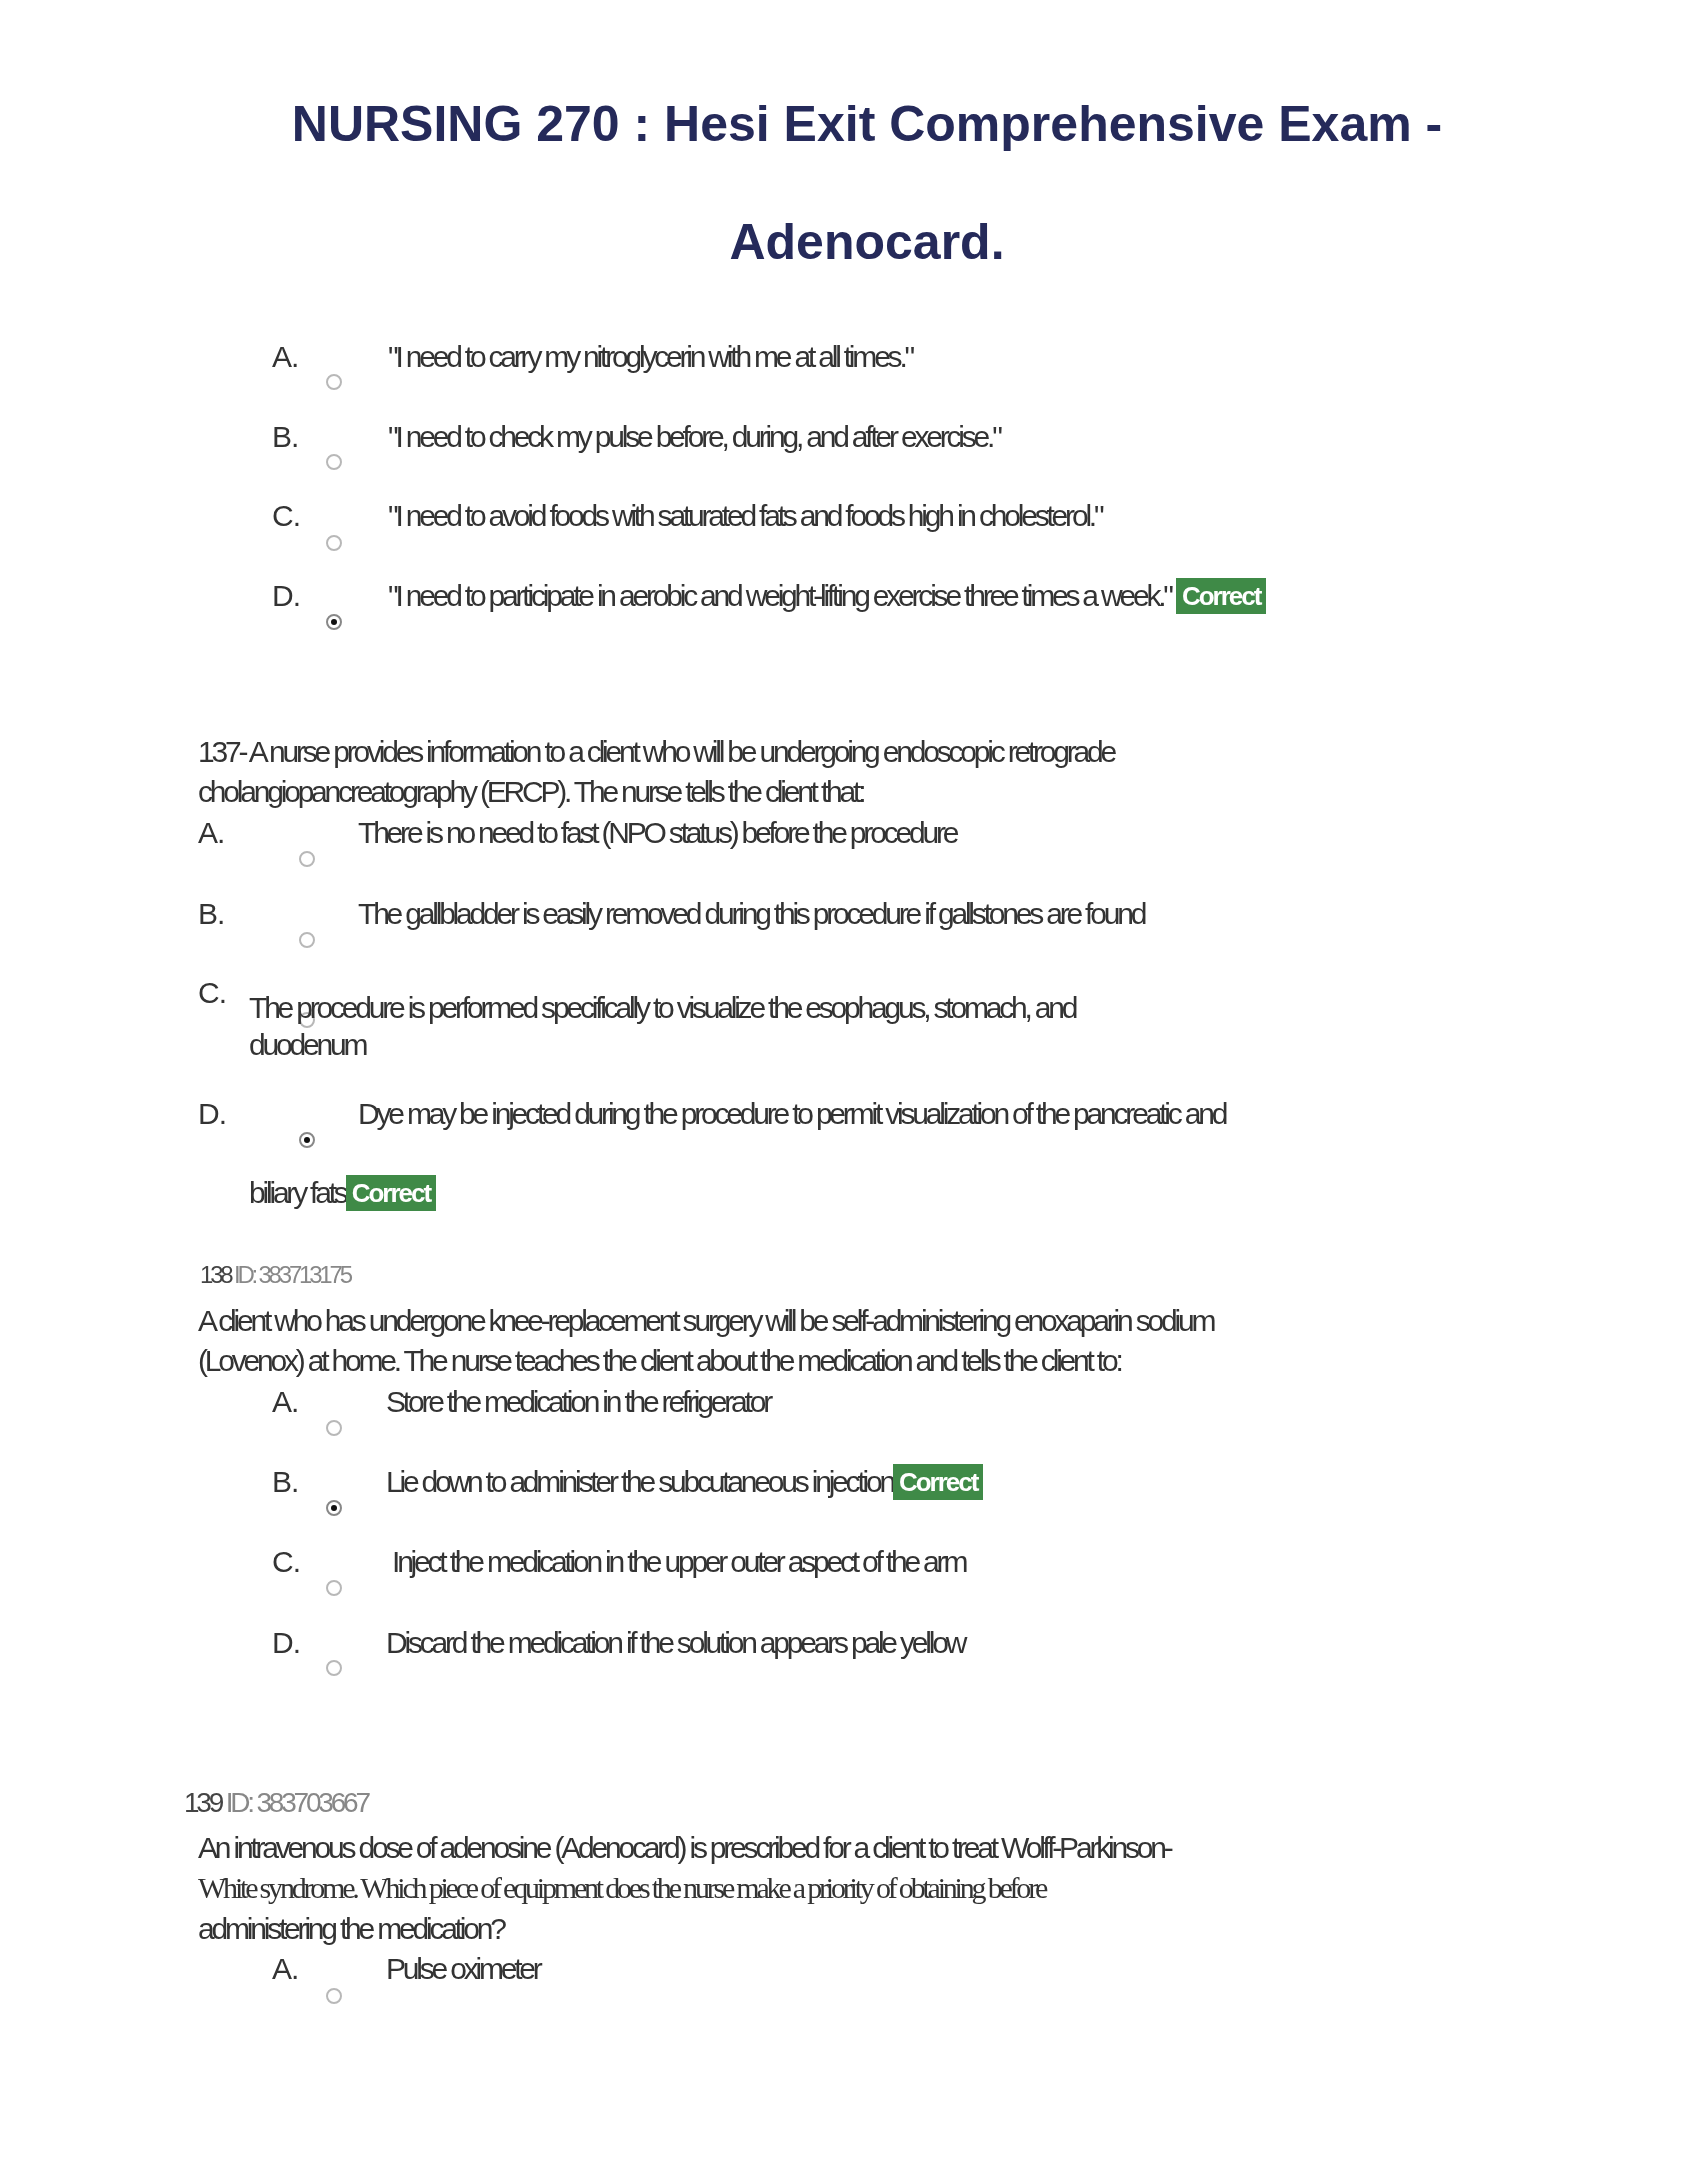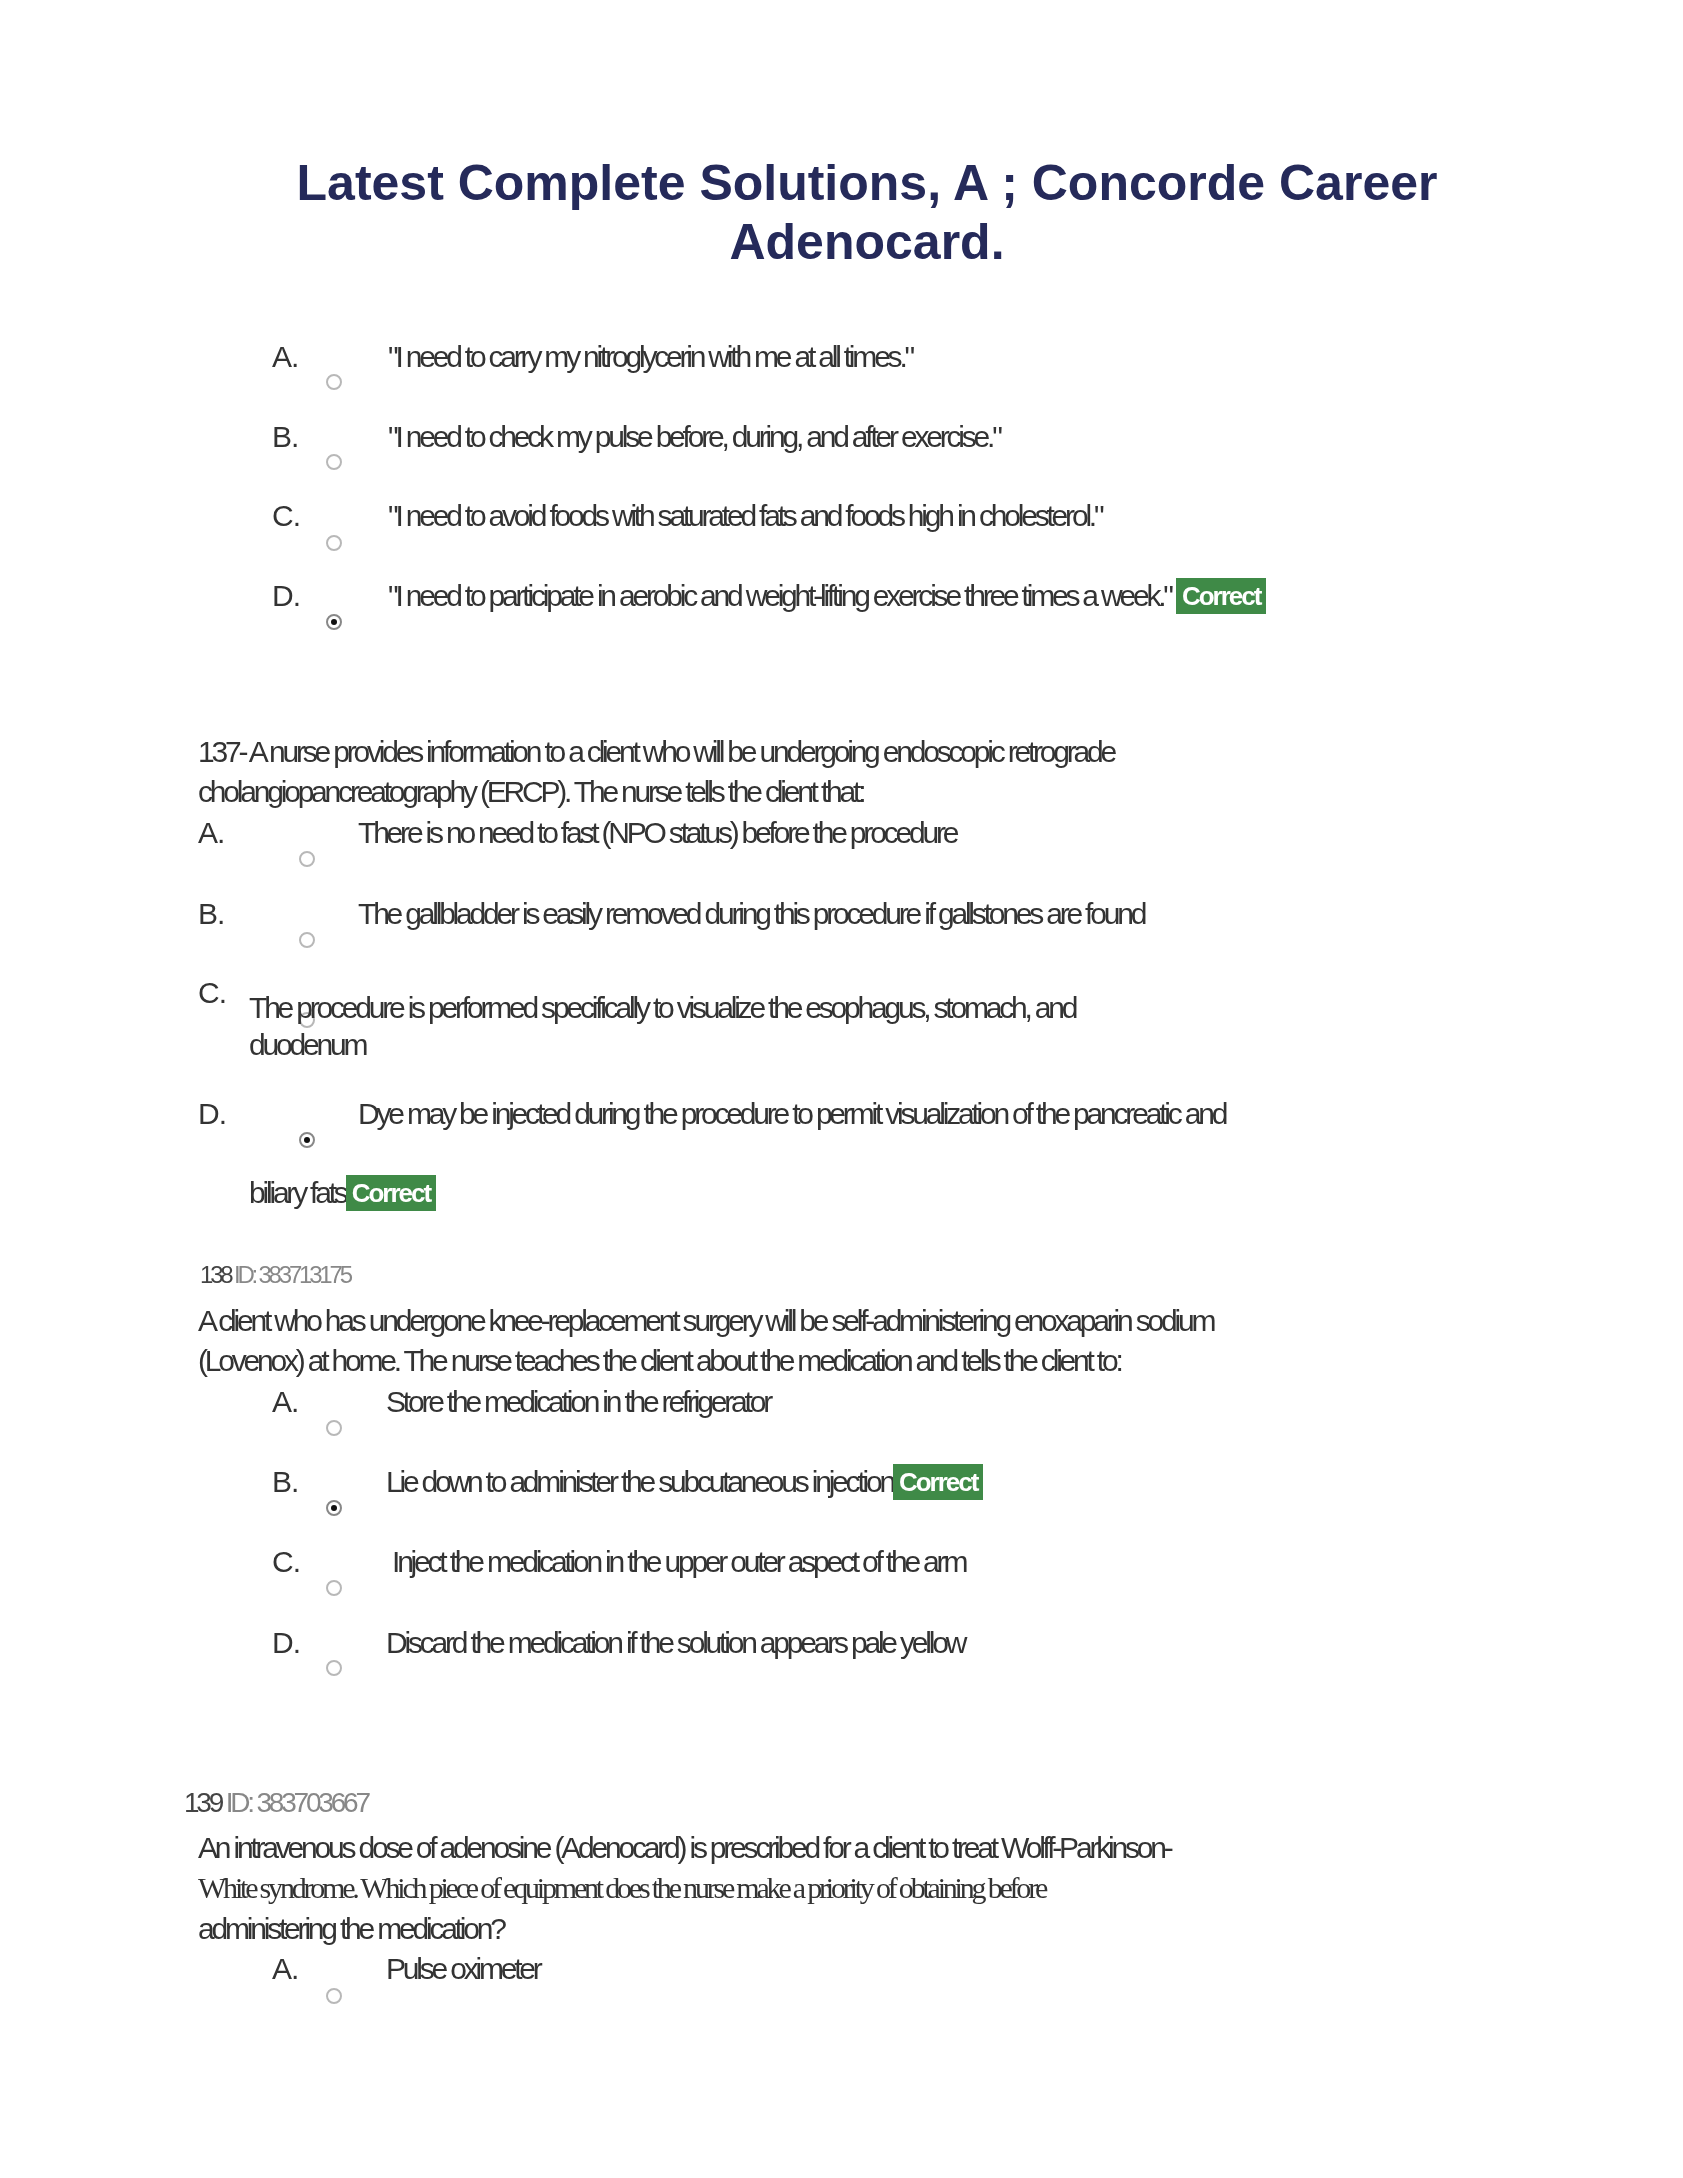--- a/index.html
+++ b/index.html
@@ -18,22 +18,22 @@
            border-radius: 50%; background: #111; }
   .badge { display: inline-block; background: #3f8a47; color: #ffffff; font-size: 26px; font-weight: bold;
            letter-spacing: -2px; padding: 0 6px; line-height: 36px; height: 36px; vertical-align: top; }
   .qid { color: #888888; }
   .qnum { color: #444; }
 </style>
 </head>
 <body>
 
 <h1 class="title">
+  <span>NURSING 270 : Hesi Exit Comprehensive Exam -</span><br>
   <br>
-  <span>Latest Complete Solutions, A ; Concorde Career</span><br>
   <span>Adenocard.</span>
 </h1>
 
 <div>
   <div>
     <span class="abs letter" style="left:272px;top:339px;">A.</span>
     <span class="radio" style="left:326px;top:374px;"></span>
     <span class="abs txt" style="left:388px;top:339px;">"I need to carry my nitroglycerin with me at all times."</span>
   </div>
   <div>

